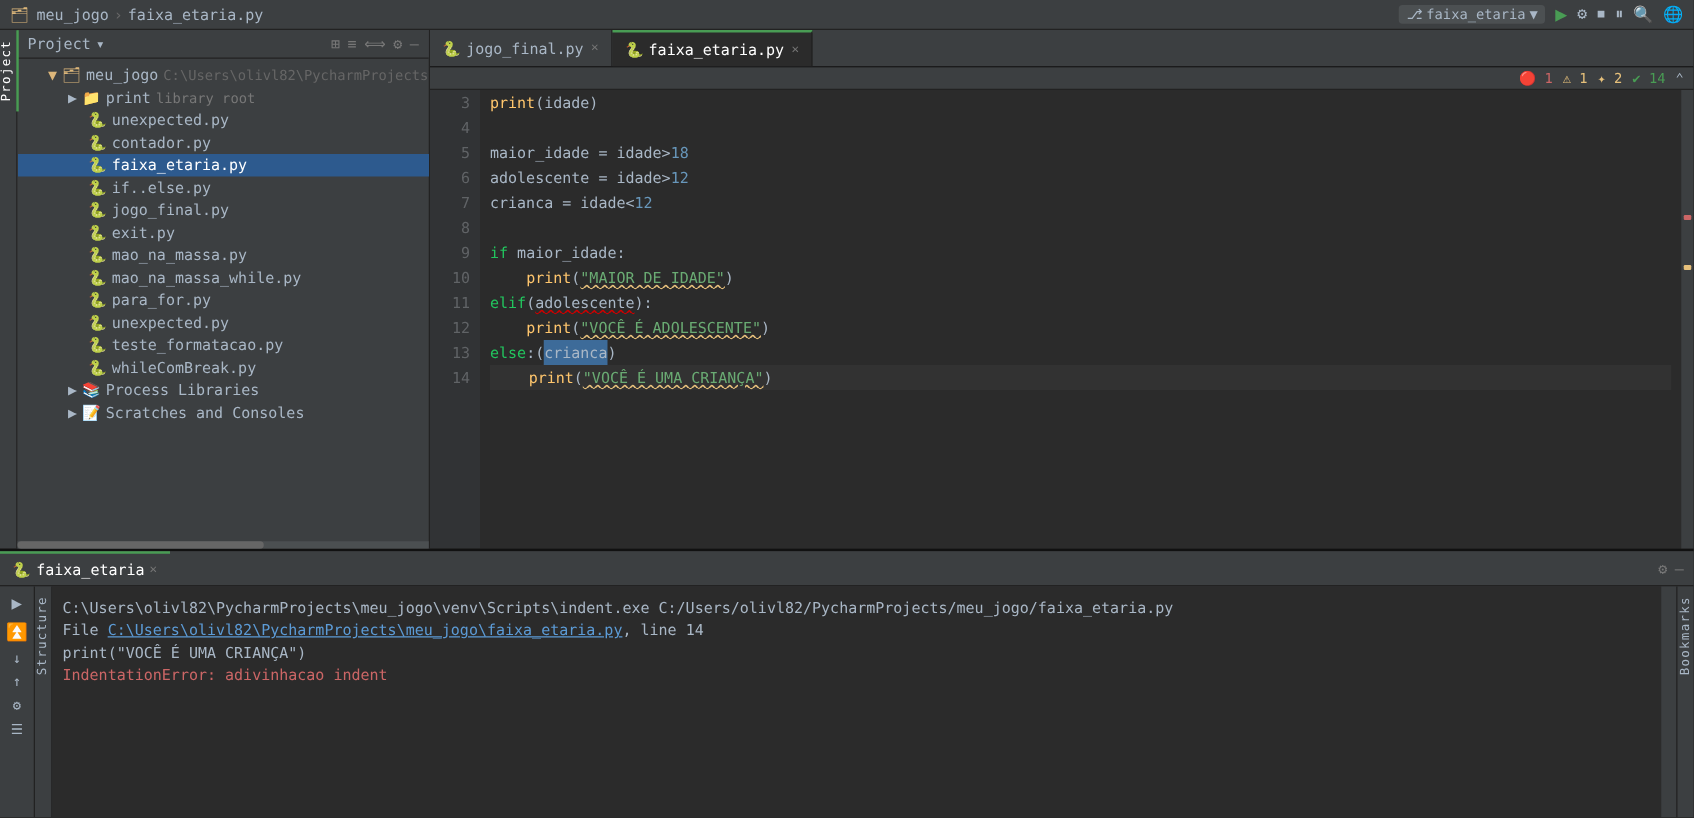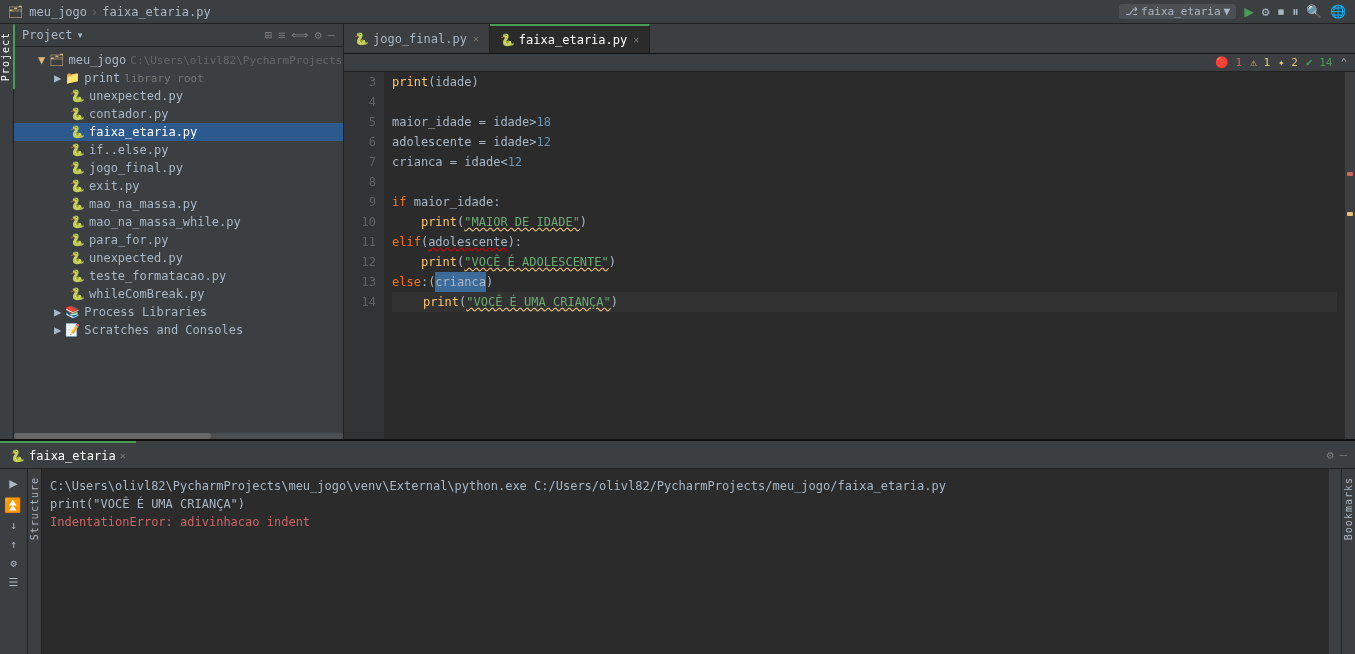--- a/index.html
+++ b/index.html
@@ -225,21 +225,21 @@
     }
     .code-line {
       height: 20px;
       white-space: pre;
       display: flex;
       align-items: center;
     }
     .code-line.cursor-line { background: #323232; }
 
     
-    .kw { color: #f97316; } 
+    .kw { color: #22c55e; } 
     .fn { color: #ffc66d; } 
     .str { color: #6aab73; } 
     .op { color: #a9b7c6; } 
     .num { color: #6897bb; } 
     .var { color: #a9b7c6; }
     .underline-red { text-decoration: underline; text-decoration-color: #cc0000; text-decoration-style: wavy; }
     .underline-yellow { text-decoration: underline; text-decoration-color: #e6c07b; text-decoration-style: wavy; }
     .highlight-sel { background: #3d6b99; }
 
     
@@ -637,21 +637,24 @@
       <span class="bottom-strip-btn" style="font-size:11px;">⚙</span>
       <span class="bottom-strip-btn" style="font-size:11px;">☰</span>
     </div>
 
     <div class="bottom-side-tabs">
       <span class="bottom-side-tab-label">Structure</span>
     </div>
 
     <div class="bottom-output">
       <div>
-        <span class="output-cmd">C:\Users\olivl82\PycharmProjects\meu_jogo\venv\External\python.exe C:/Users/olivl82/PycharmProjects/meu_jogo/faixa_etaria.py</span>
+        <span class="output-cmd">C:\Users\olivl82\PycharmProjects\meu_jogo\venv\Scripts\indent.exe C:/Users/olivl82/PycharmProjects/meu_jogo/faixa_etaria.py</span>
+      </div>
+      <div>
+        <span class="output-cmd">  File </span><span class="output-link">C:\Users\olivl82\PycharmProjects\meu_jogo\faixa_etaria.py</span><span class="output-cmd">, line 14</span>
       </div>
       <div>
         <span class="output-cmd">    print("VOCÊ É UMA CRIANÇA")</span>
       </div>
       <div>
         <span class="output-err">IndentationError: adivinhacao indent</span>
       </div>
       <div>&nbsp;</div>
     </div>
 

